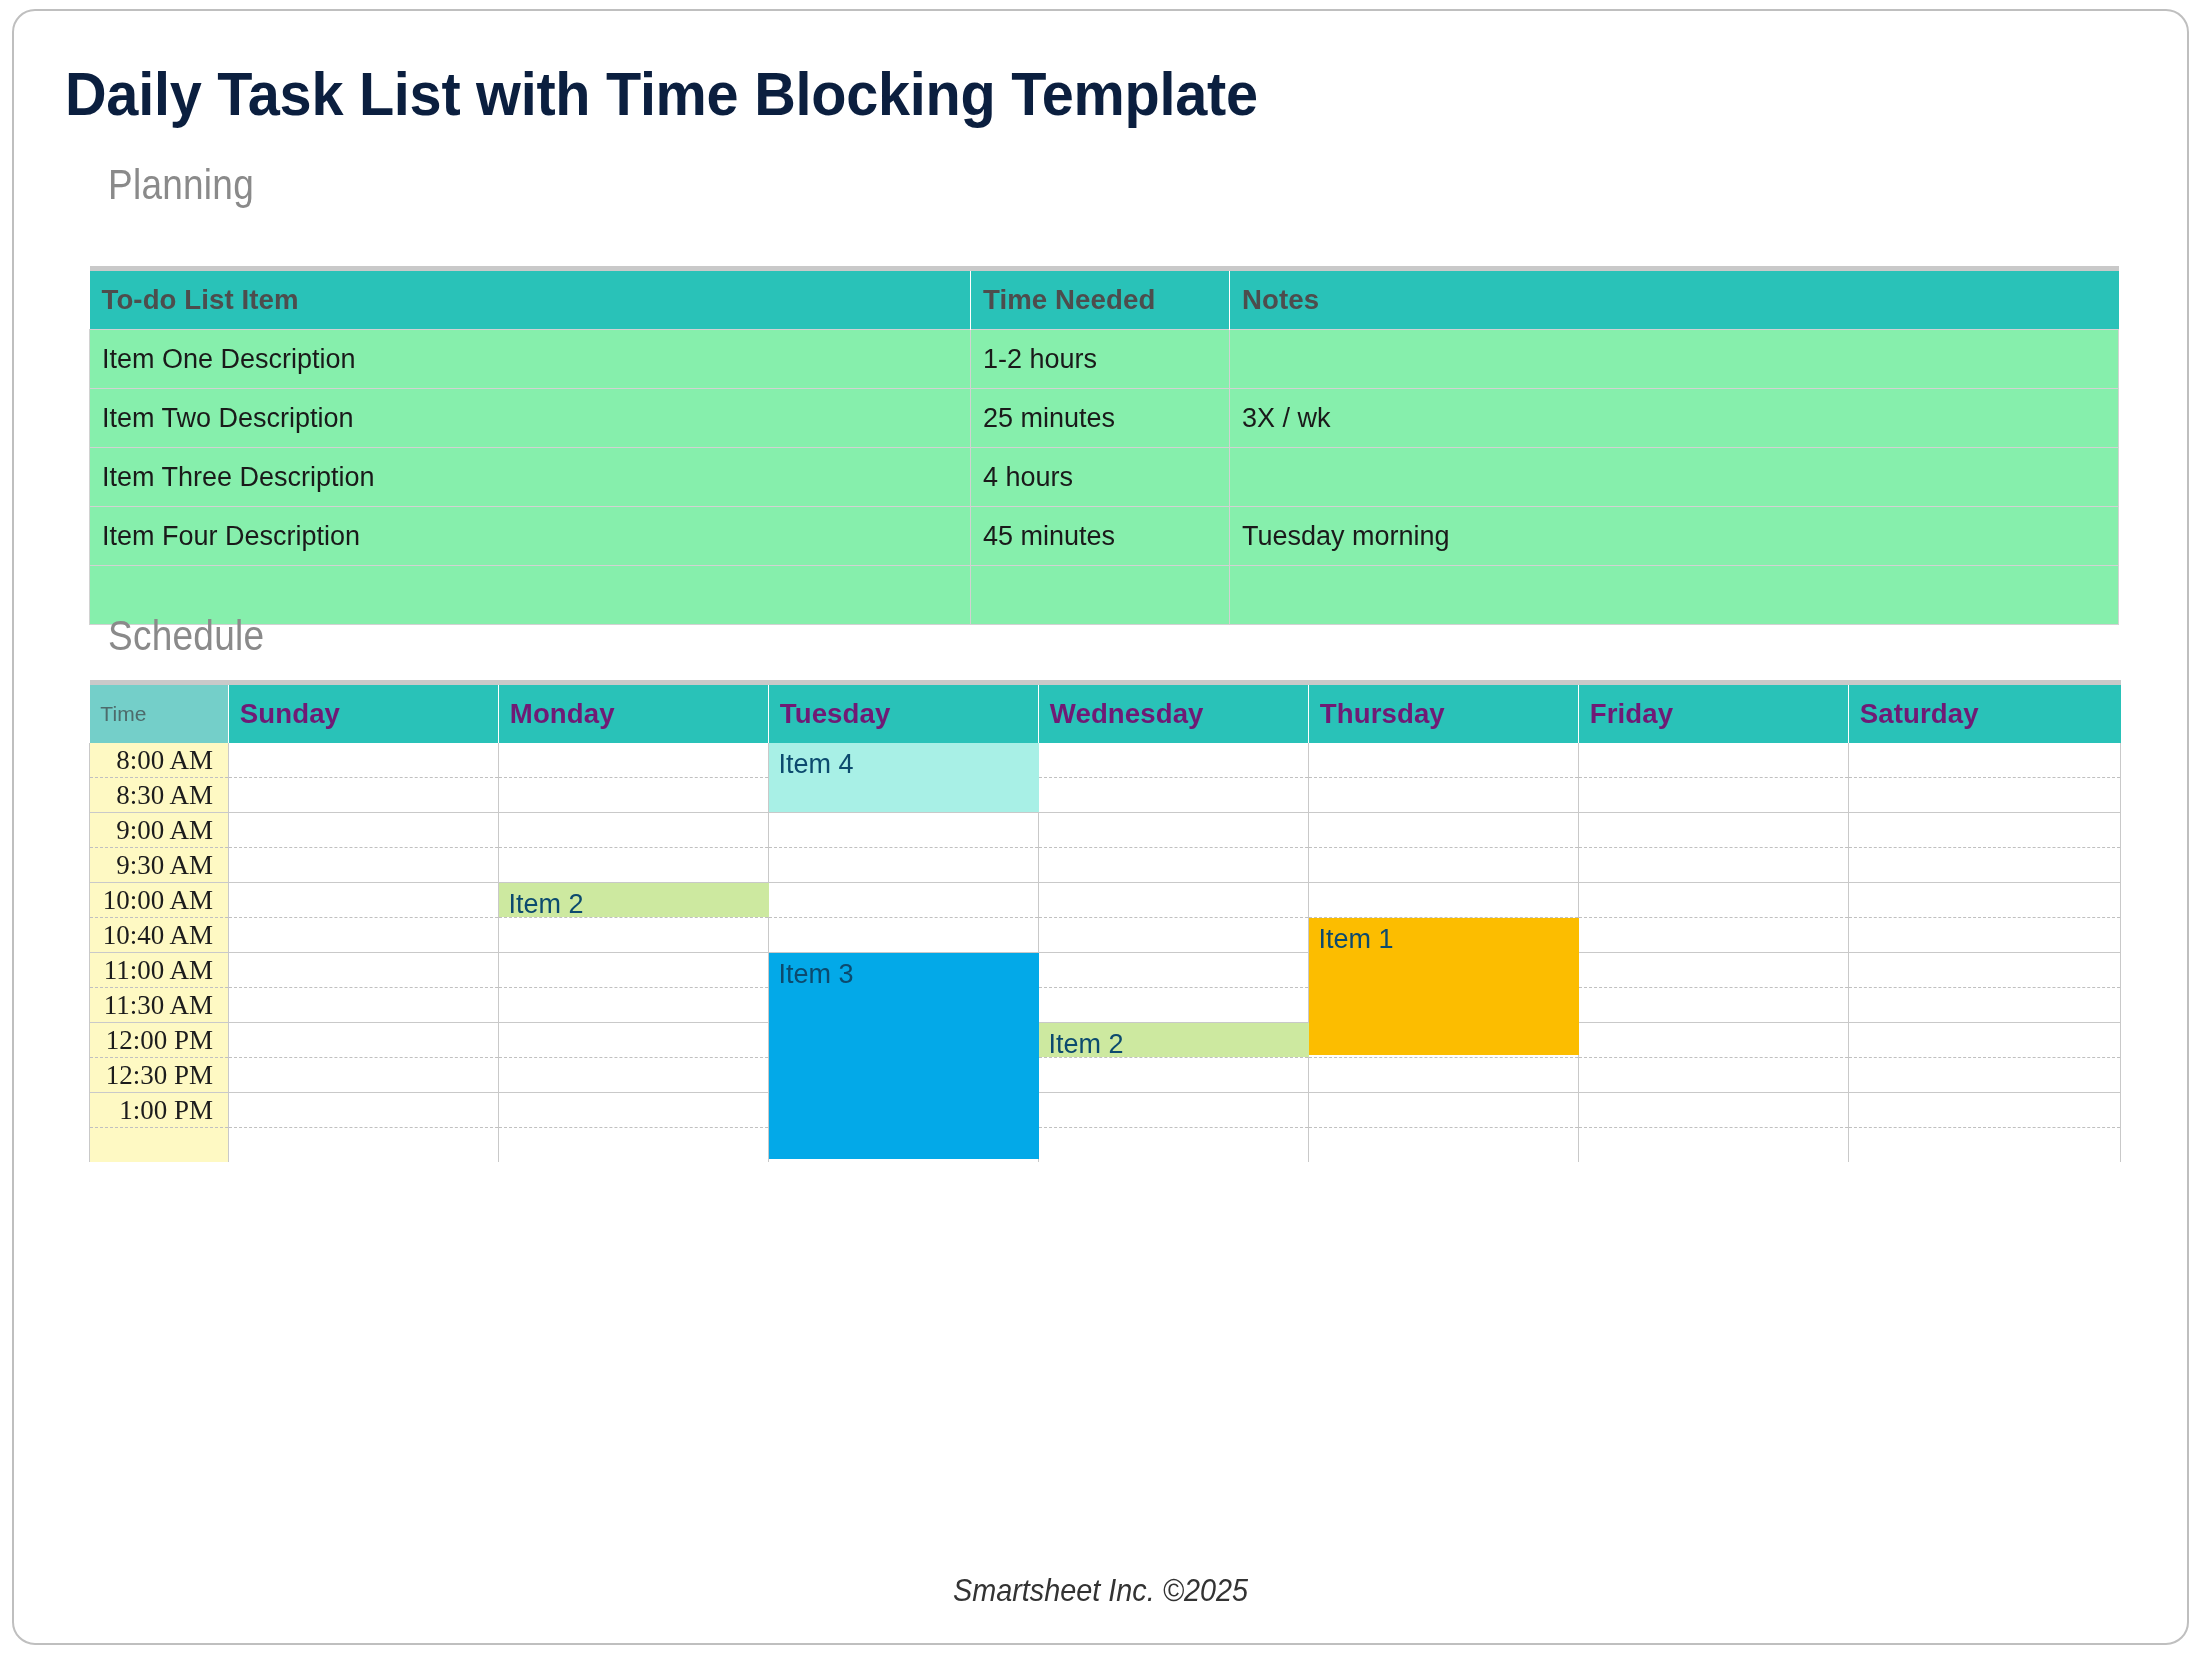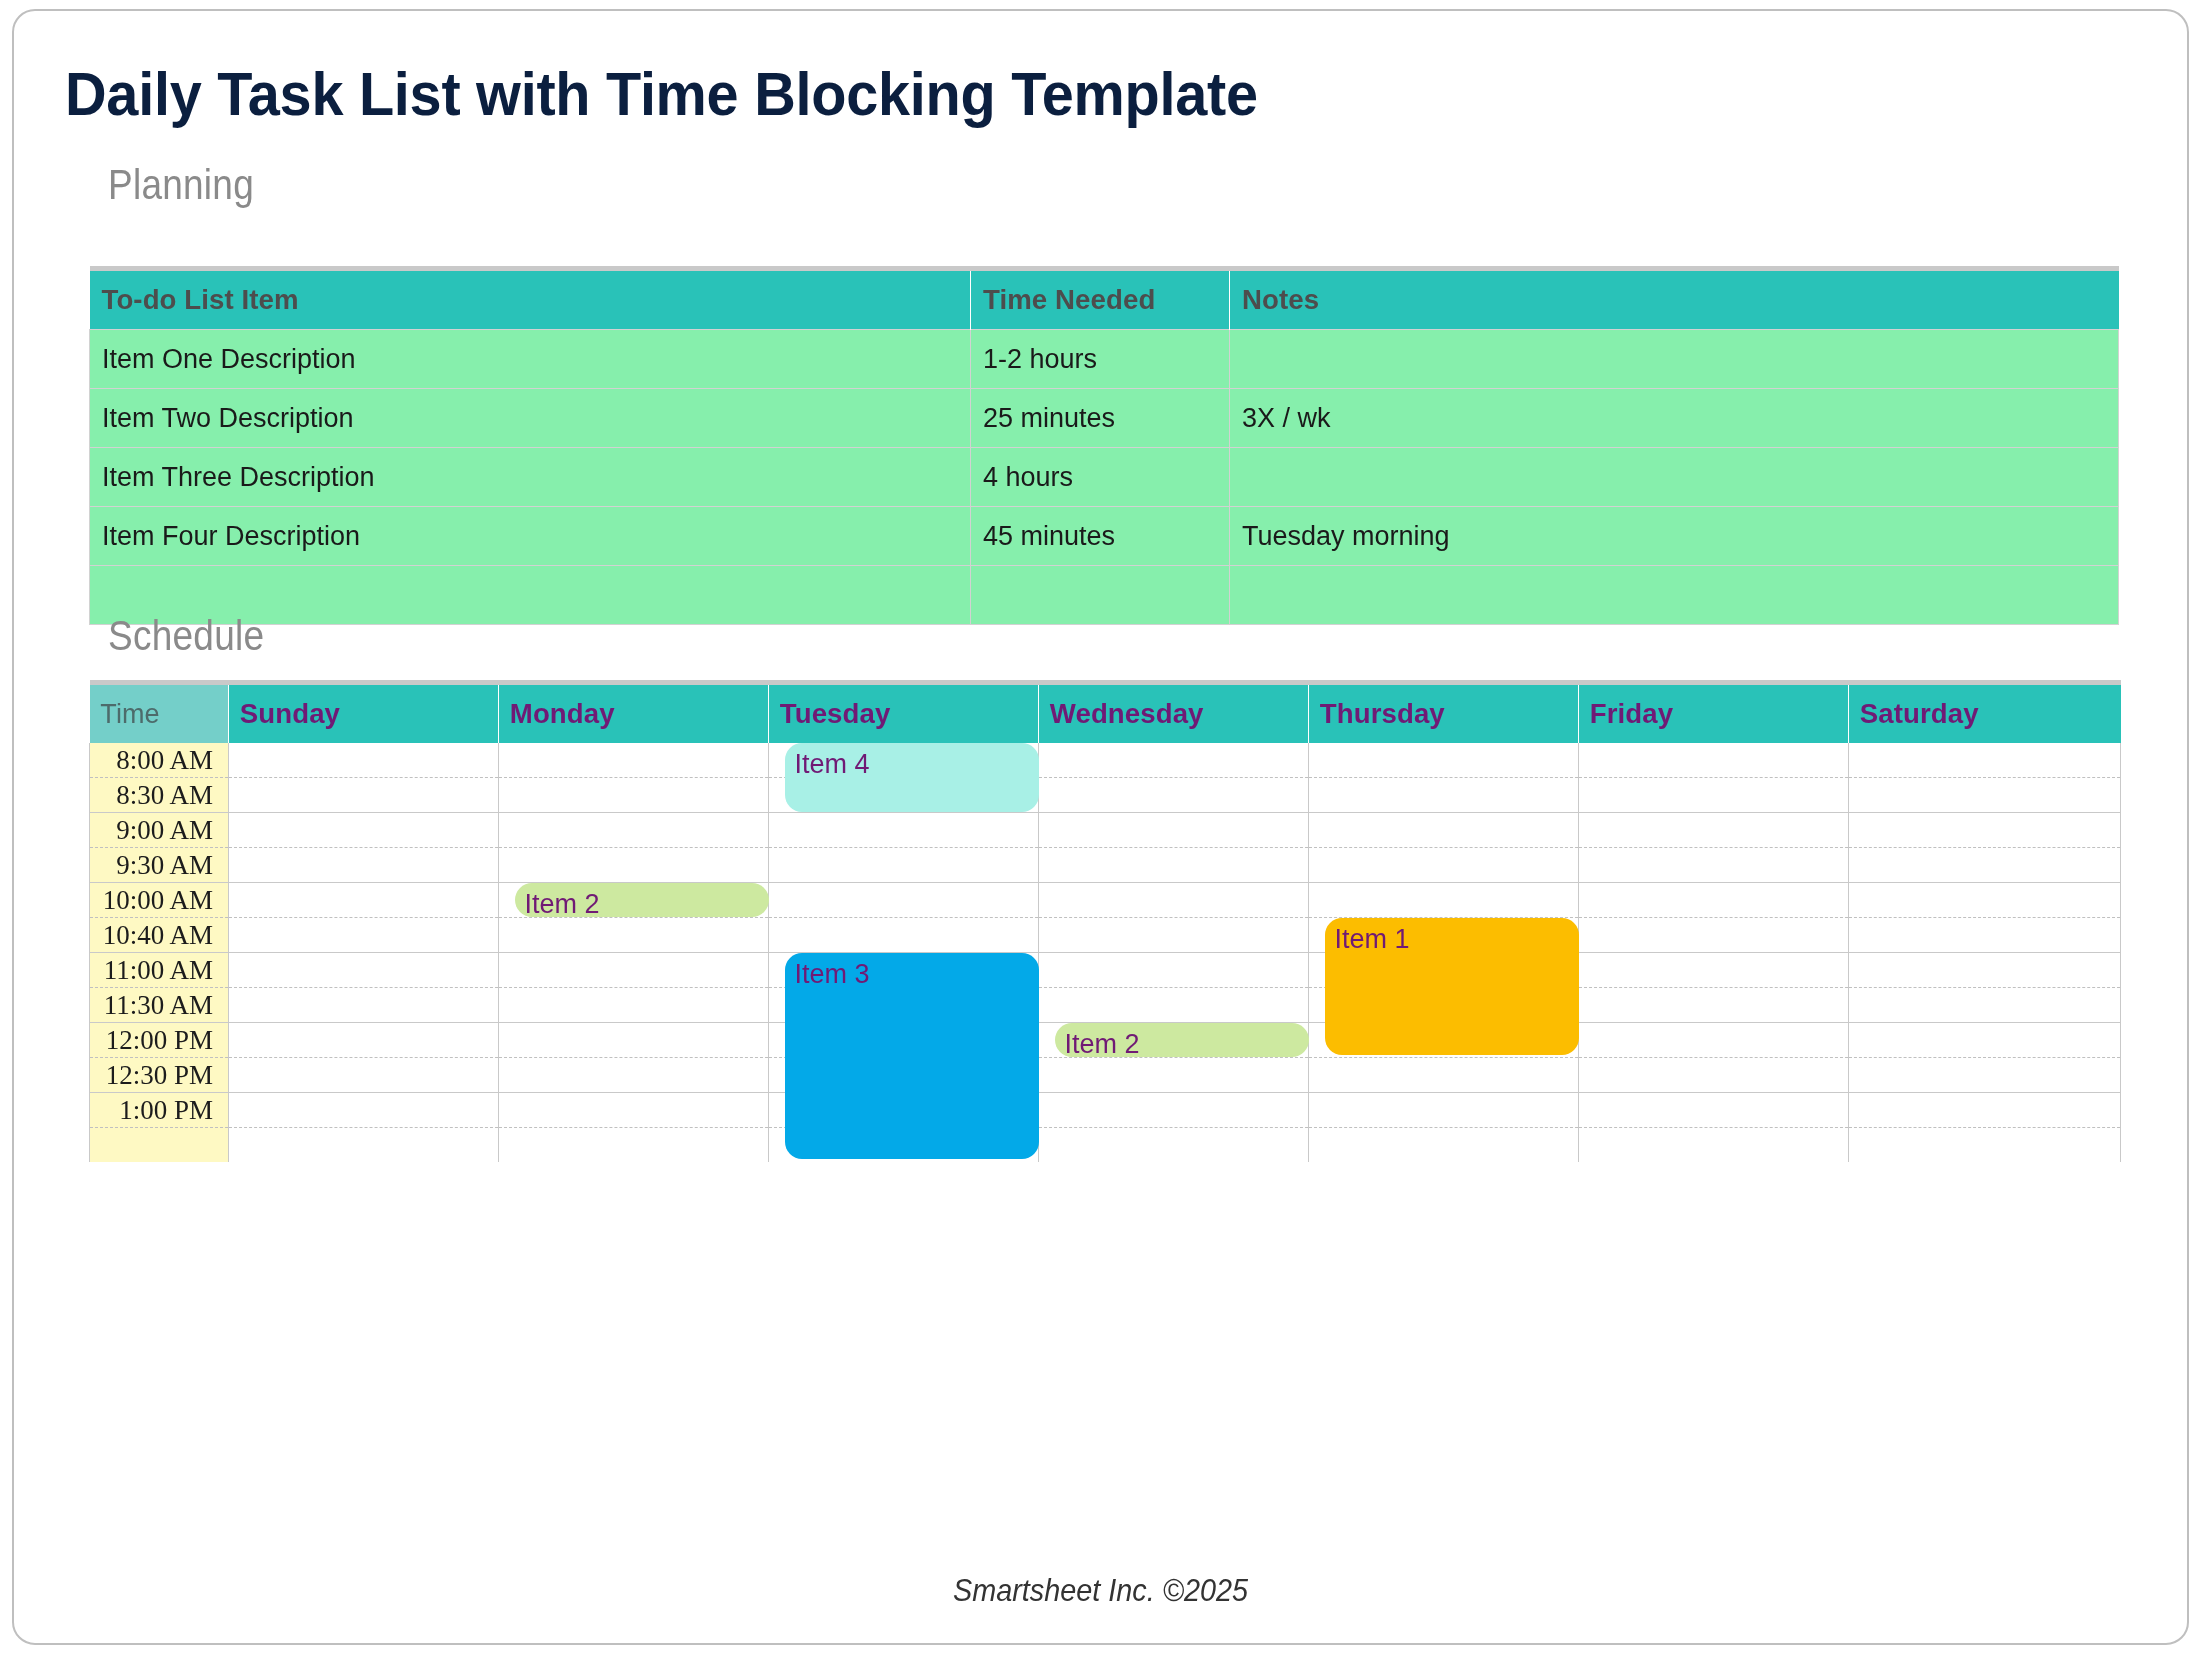--- a/index.html
+++ b/index.html
@@ -95,21 +95,21 @@
     font-weight:700;
     height:58px;
     padding-left:10.8px;
     border-right:1.3px solid #ffffff;
     letter-spacing:0.1px;
   }
   #schedule-table th.time-head{
     background:#74cfc9;
     font-weight:400;
     color:#4d6b6b;
-    font-size:27px;
+    font-size:21px;
   }
   #schedule-table th:last-child{border-right:none;}
 
   #schedule-table td.timecell{
     background:#fef9c3;
     font-size:27px;
     color:#1c1c1c;
     text-align:right;
     padding-right:15px;
     border-left:1.3px solid #c9c9c9;
@@ -122,28 +122,27 @@
   }
   #schedule-table td.daycell:last-child{border-right:1.3px solid #c9c9c9;}
   #schedule-table tr.hour td{border-top:1.3px solid #c9c9c9;}
   #schedule-table tr.half td{border-top:1.3px dashed #c0c0c0;}
   #schedule-table tr.hour:first-of-type td{border-top:none;}
 
   .slot{height:34px;}
 
   
   .ev{
-    position:absolute;left:16px;right:-1.3px;top:0;
+    position:absolute;left:0;right:-1.3px;top:0;
     box-sizing:border-box;
     font-size:27px;
-    color:#701a75;
+    color:#0c4a6e;
     padding:5.4px 0 0 9.4px;
     z-index:3;
     pointer-events:auto;
-    border-radius:17px;
   }
   .ev-aqua{background:#a8f0e6;}
   .ev-green{background:#cde9a0;}
   .ev-blue{background:#03a9e8;}
   .ev-orange{background:#fcbd00;}
 
   
   .footer{
     position:absolute;left:0;right:0;top:1561px;
     text-align:center;

